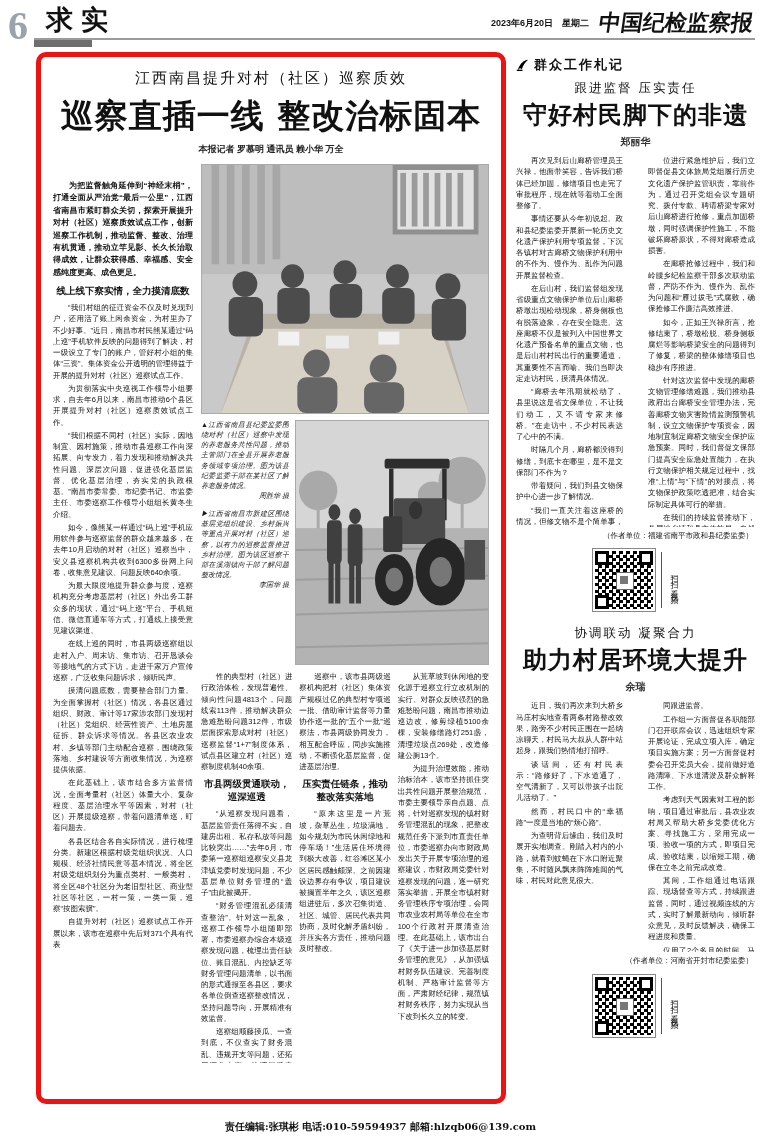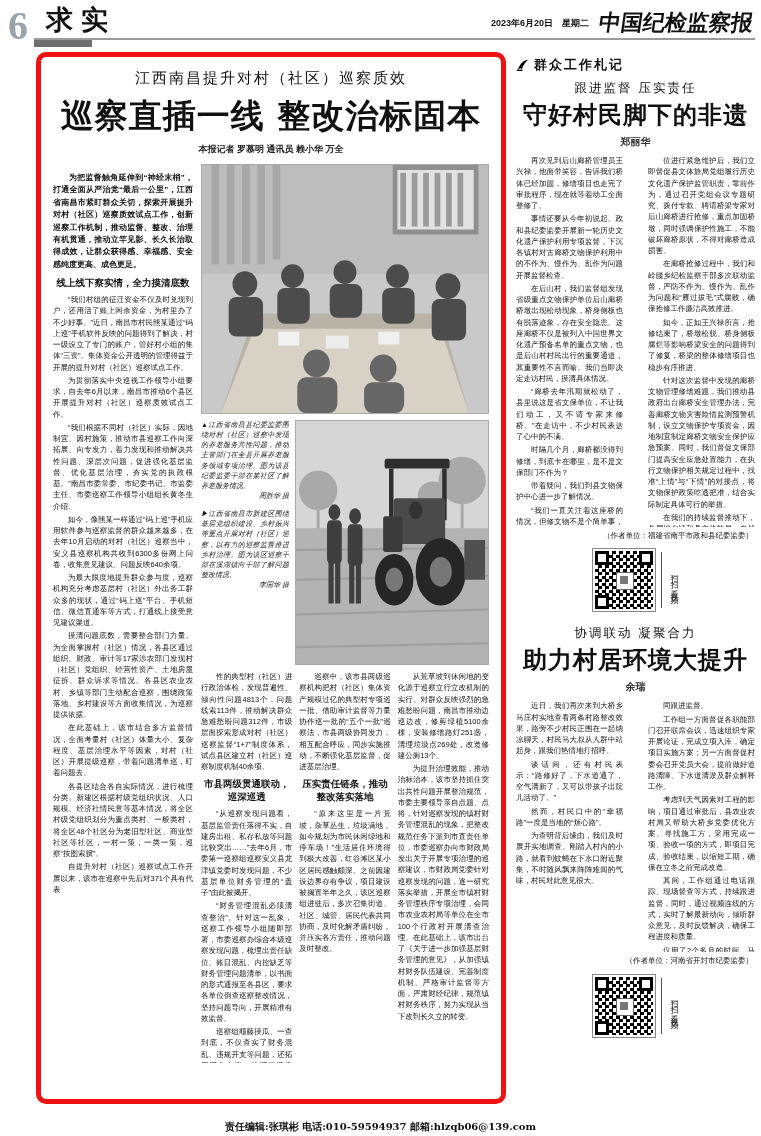--- a/index.html
+++ b/index.html
@@ -16,21 +16,21 @@
   
   .content{display:flex;gap:10px;margin:2px 6px 0 36px;align-items:flex-start;}
   .redbox{box-sizing:border-box;flex:0 0 470px;height:1052px;border:5px solid #ef1212;border-radius:10px;padding:8px 12px;overflow:hidden;background:#fff;}
   .kicker{font-size:15px;text-align:center;font-family:"DejaVu Serif",serif;letter-spacing:2px;margin-top:4px;}
   .headline{font-size:33px;font-weight:900;font-family:"DejaVu Serif",serif;text-align:center;letter-spacing:1px;margin:6px 0 4px;}
   .byline{font-size:9px;font-weight:bold;text-align:center;color:#222;margin-bottom:8px;}
   .art-body{display:flex;gap:8px;}
   .colA{flex:0 0 140px;height:912px;overflow:hidden;}
   .rightzone{flex:1;display:flex;flex-direction:column;gap:6px;}
   p.para{font-size:7.5px;line-height:1.5;text-align:justify;text-indent:2em;margin:0 0 2px;}
-  p.para-bold{font-size:8px;line-height:1.55;text-align:justify;text-indent:2em;margin:8px 0 4px;font-weight:bold;}
+  p.para-bold{font-size:8px;line-height:1.55;text-align:justify;text-indent:2em;margin:16px 0 4px;font-weight:bold;}
   .subhead{font-size:9.5px;font-weight:bold;font-family:"DejaVu Serif",serif;text-align:center;margin:6px 0 4px;}
   .photo{background:#cfcfcf;overflow:hidden;border:1px solid #aaa;}
   .photo svg{display:block;}
   .cap-photo-row{display:flex;gap:6px;height:245px;}
   .capcol{flex:0 0 88px;display:flex;flex-direction:column;gap:8px;overflow:hidden;}
   .caption{font-size:7px;line-height:1.45;font-style:italic;text-align:justify;color:#1a1a1a;margin:0;}
   .cap-credit{display:block;text-align:right;font-style:italic;}
   .cols3{display:flex;gap:7px;height:392px;overflow:hidden;}
   .cols3 .tcol{flex:1;overflow:hidden;}
   
@@ -87,20 +87,21 @@
 
         <div class="colA">
           <p class="para-bold">为把监督触角延伸到“神经末梢”，打通全面从严治党“最后一公里”，江西省南昌市紧盯群众关切，探索开展提升对村（社区）巡察质效试点工作，创新巡察工作机制，推动监督、整改、治理有机贯通，推动立竿见影、长久长治取得成效，让群众获得感、幸福感、安全感纯度更高、成色更足。</p>
           <div class="subhead">线上线下察实情，全力摸清底数</div>
           <div>
               <p class="para">“我们村组的征迁资金不仅及时兑现到户，还用活了账上闲余资金，为村里办了不少好事。”近日，南昌市村民熊某通过“码上巡”手机软件反映的问题得到了解决，村一级设立了专门的账户，管好村小组的集体“三资”。集体资金公开透明的管理得益于开展的提升对村（社区）巡察试点工作。</p>
               <p class="para">为贯彻落实中央巡视工作领导小组要求，自去年6月以来，南昌市推动6个县区开展提升对村（社区）巡察质效试点工作。</p>
               <p class="para">“我们根据不同村（社区）实际，因地制宜、因村施策，推动市县巡察工作向深拓展、向专发力，着力发现和推动解决共性问题、深层次问题，促进强化基层监督、优化基层治理，夯实党的执政根基。”南昌市委常委、市纪委书记、市监委主任、市委巡察工作领导小组组长黄冬生介绍。</p>
               <p class="para">如今，像熊某一样通过“码上巡”手机应用软件参与巡察监督的群众越来越多，在去年10月启动的对村（社区）巡察当中，安义县巡察机构共收到6300多份网上问卷，收集意见建议、问题反映640余项。</p>
               <p class="para">为最大限度地提升群众参与度，巡察机构充分考虑基层村（社区）外出务工群众多的现状，通过“码上巡”平台、手机短信、微信直通车等方式，打通线上接受意见建议渠道。</p>
+              <p class="para">在线上巡的同时，市县两级巡察组以走村入户、周末访、集市访、召开恳谈会等接地气的方式下访，走进千家万户宣传巡察，广泛收集问题诉求，倾听民声。</p>
               <p class="para">摸清问题底数，需要整合部门力量。为全面掌握村（社区）情况，各县区通过组织、财政、审计等17家涉农部门发现村（社区）党组织、经营性资产、土地房屋征拆、群众诉求等情况。各县区农业农村、乡镇等部门主动配合巡察，围绕政策落地、乡村建设等方面收集情况，为巡察提供依据。</p>
               <p class="para">在此基础上，该市结合多方监督情况，全面考量村（社区）体量大小、复杂程度、基层治理水平等因素，对村（社区）开展提级巡察，带着问题清单巡，盯着问题去。</p>
               <p class="para">各县区结合各自实际情况，进行梳理分类。新建区根据村级党组织状况、人口规模、经济社情民意等基本情况，将全区村级党组织划分为重点类村、一般类村，将全区48个社区分为老旧型社区、商业型社区等社区，一村一策，一类一策，巡察“按图索骥”。</p>
               <p class="para">自提升对村（社区）巡察试点工作开展以来，该市在巡察中先后对371个具有代表</p>
             </div>
         </div>
 
         <div class="rightzone">
 
           <div class="photo" style="height:248px;">

